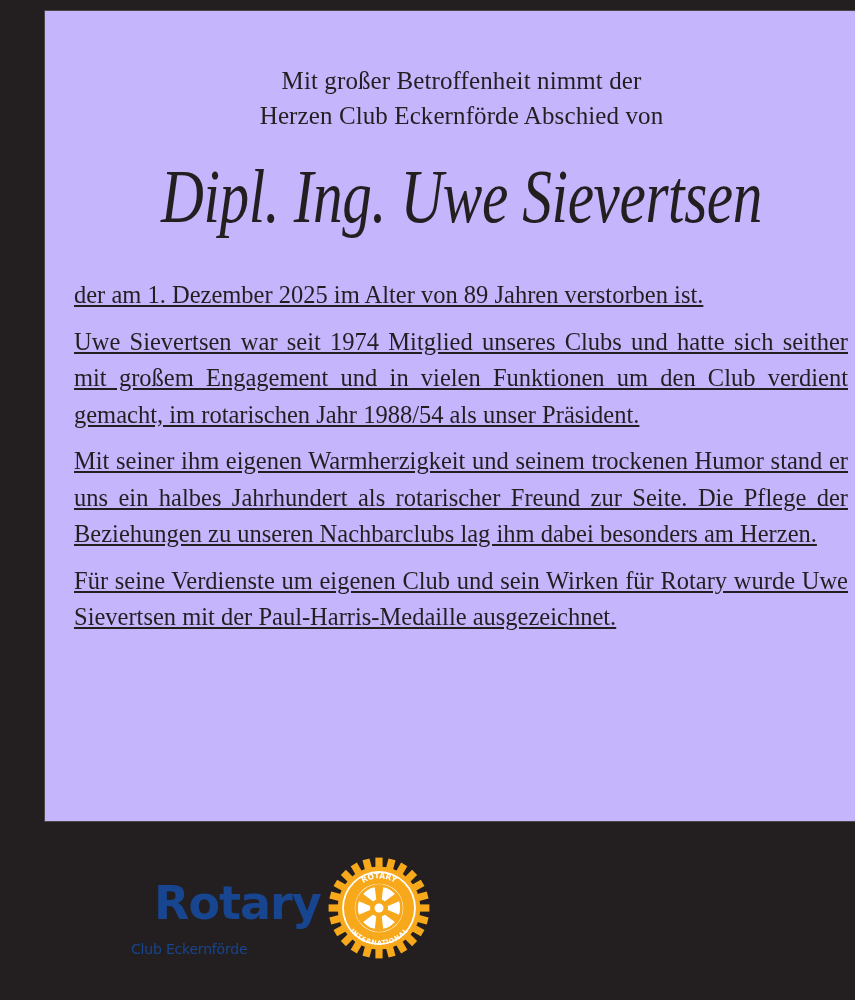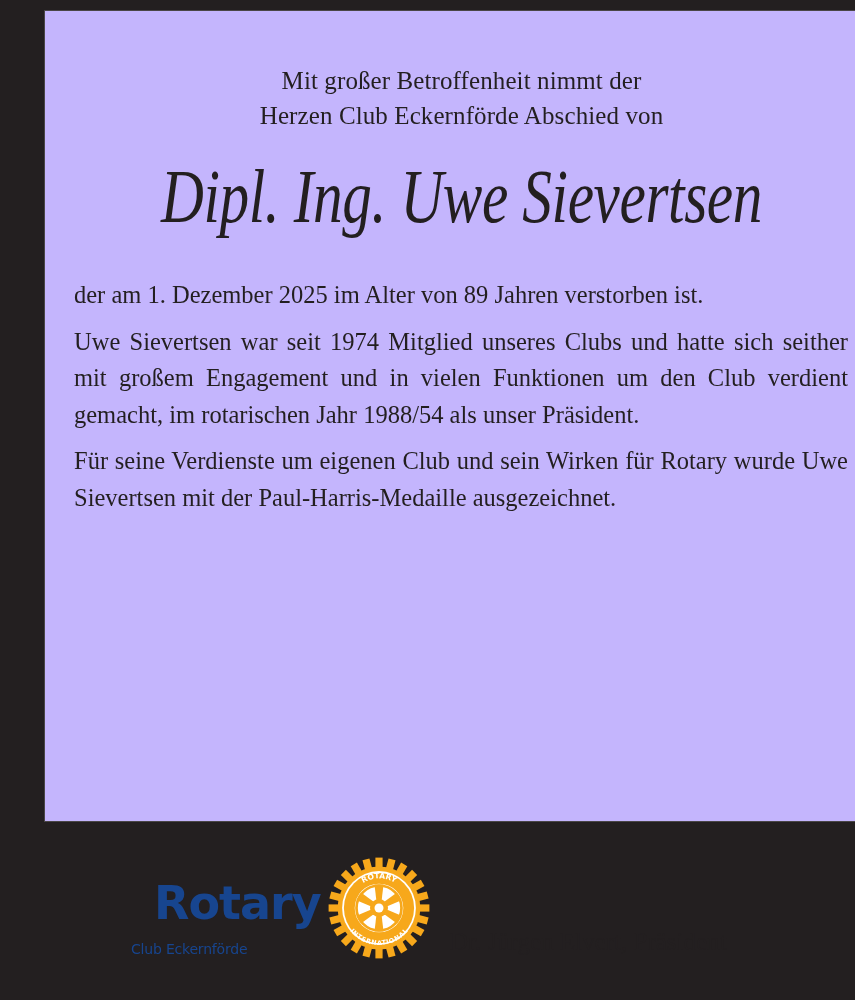--- a/index.html
+++ b/index.html
@@ -37,20 +37,21 @@
     }
     .body {
       position: absolute; left: 29px; width: 774px; top: 266px;
       font-size: 24.5px; line-height: 36.5px;
     }
     .body p {
       margin: 0 0 10px 0;
       text-align: justify;
       text-align-last: left;
       hyphens: manual;
+      text-decoration: underline;
     }
     .closing {
       font-weight: bold;
       margin-top: 2px;
       text-align: left;
     }
     .footer {
       position: absolute; left: 0; right: 0; top: 835px; height: 130px;
     }
     .logo-word {
@@ -85,20 +86,21 @@
   <div class="intro serif">
     <div>Mit großer Betroffenheit nimmt der</div>
     <div>Herzen Club Eckernförde Abschied von</div>
   </div>
 
   <div class="name serif">Dipl. Ing. Uwe Sievertsen</div>
 
   <div class="body serif">
     <p>der am 1. Dezember 2025 im Alter von 89 Jahren verstorben ist.</p>
     <p>Uwe Sievertsen war seit 1974 Mitglied unseres Clubs und hatte sich seither mit großem Engagement und in vielen Funktionen um den Club verdient gemacht, im rotarischen Jahr 1988/54 als unser Präsident.</p>
+    <p>Mit seiner ihm eigenen Warmherzigkeit und seinem trockenen Humor stand er uns ein halbes Jahrhundert als rotarischer Freund zur Seite. Die Pflege der Beziehungen zu unseren Nachbarclubs lag ihm dabei besonders am Herzen.</p>
     <p>Für seine Verdienste um eigenen Club und sein Wirken für Rotary wurde Uwe Sievertsen mit der Paul-Harris-Medaille ausgezeichnet.</p>
   </div>
 
   <div class="footer">
     <div class="logo-word">Rotary</div>
     <div class="logo-sub">Club Eckernförde</div>
 
     <svg class="wheel" viewBox="-60 -60 120 120">
       <defs>
         <path id="arcTop" d="M -33 0 A 33 33 0 0 1 33 0"></path>

